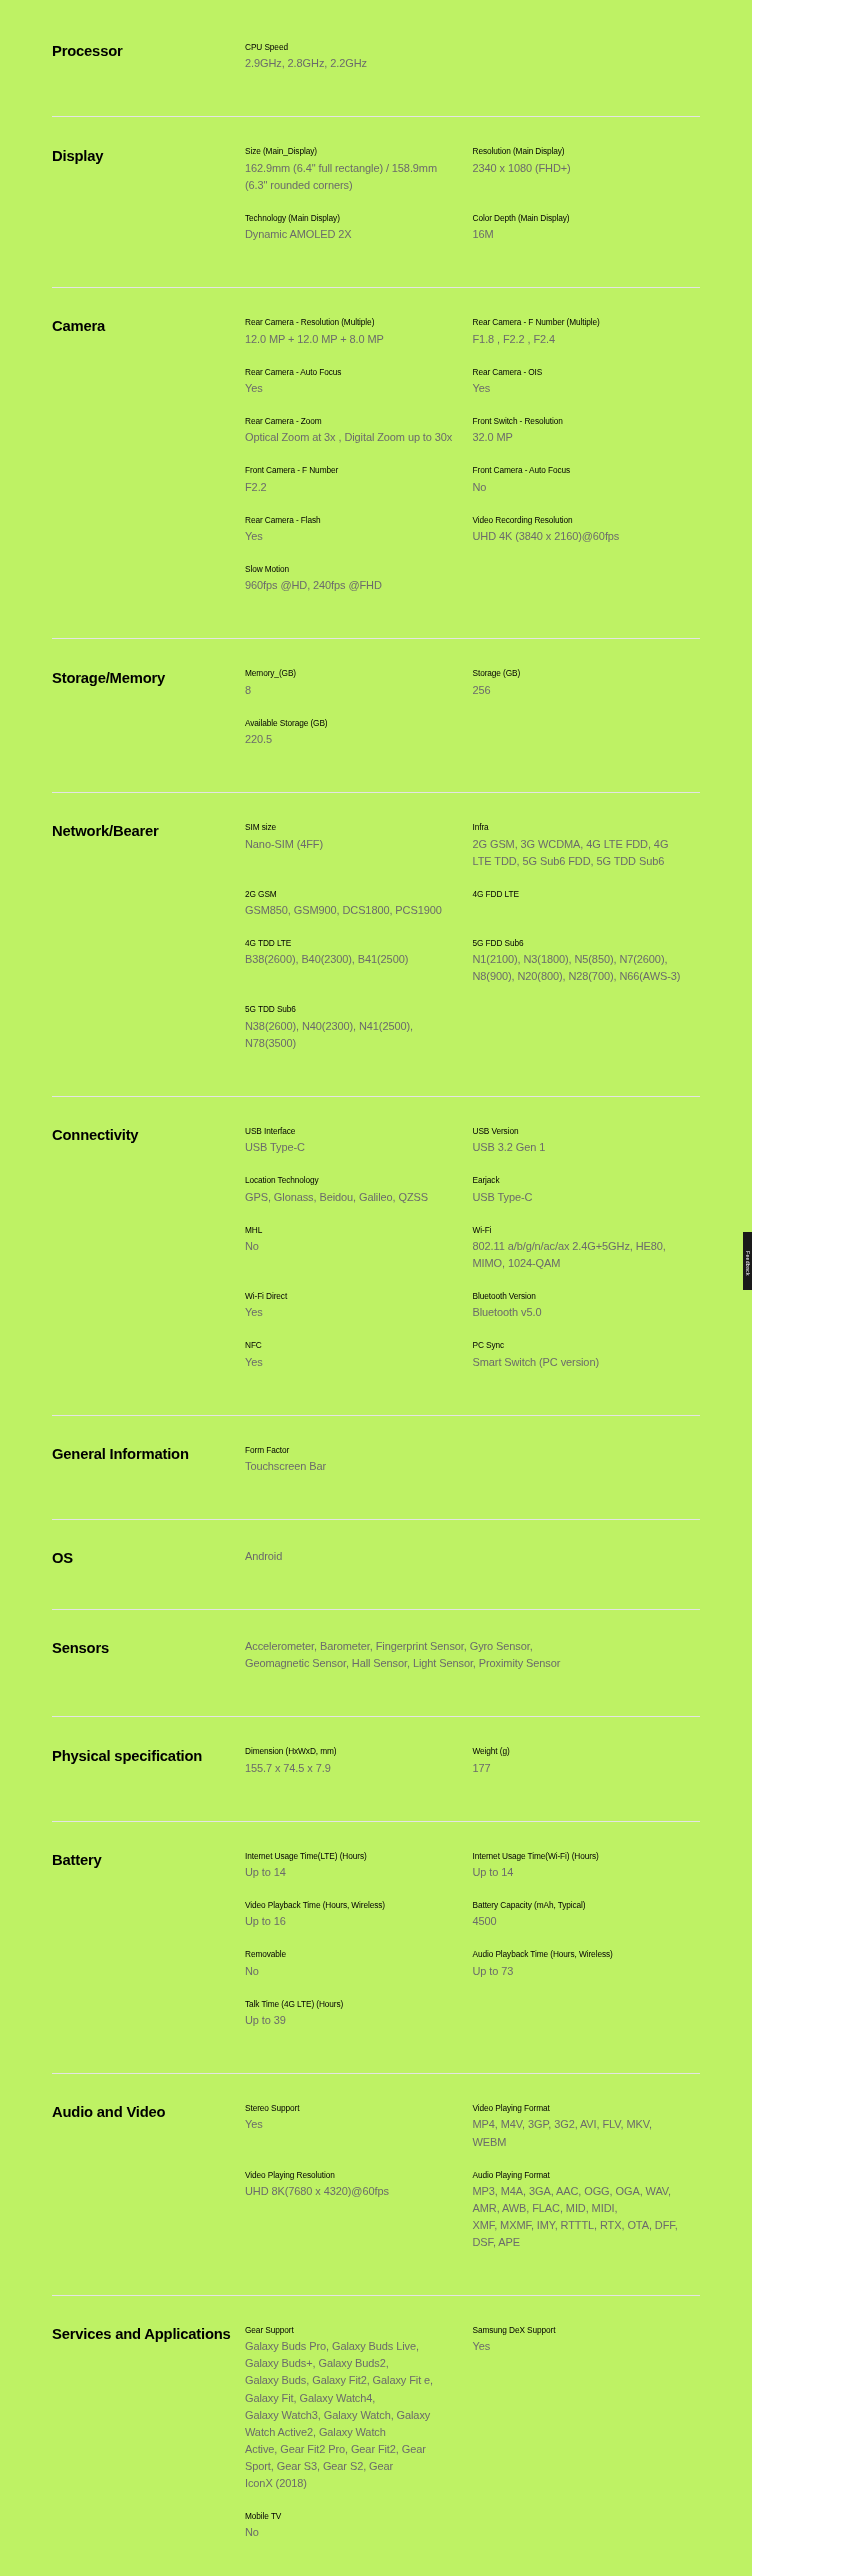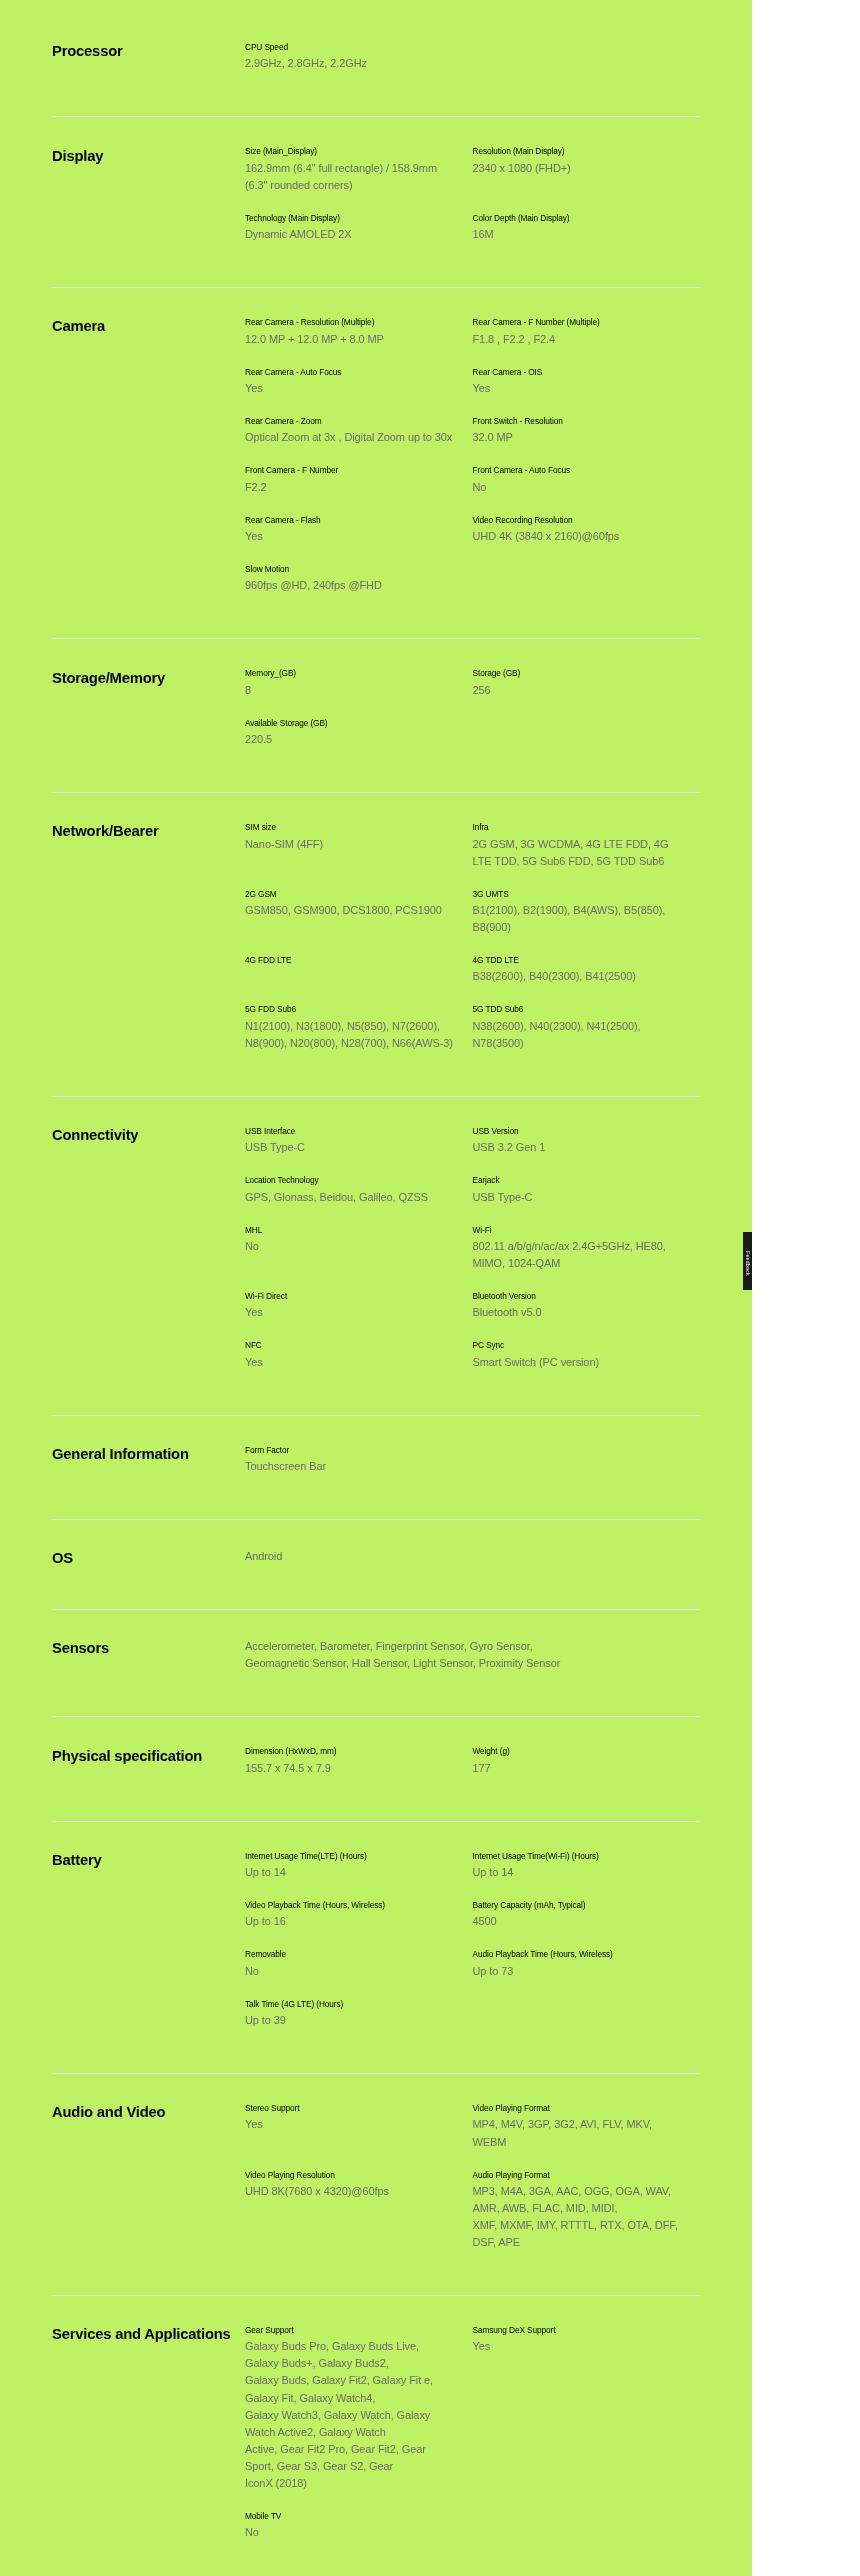--- a/index.html
+++ b/index.html
@@ -189,24 +189,20 @@
           </div>
           <div class="spec-item">
             <div class="spec-label">Infra</div>
             <div class="spec-value">2G GSM, 3G WCDMA, 4G LTE FDD, 4G LTE TDD, 5G Sub6 FDD, 5G TDD Sub6</div>
           </div>
           <div class="spec-item">
             <div class="spec-label">2G GSM</div>
             <div class="spec-value">GSM850, GSM900, DCS1800, PCS1900</div>
           </div>
           <div class="spec-item">
-            <div class="spec-label">3G UMTS</div>
-            <div class="spec-value">B1(2100), B2(1900), B4(AWS), B5(850), B8(900)</div>
-          </div>
-          <div class="spec-item">
             <div class="spec-label">4G FDD LTE</div>
           </div>
           <div class="spec-item">
             <div class="spec-label">4G TDD LTE</div>
             <div class="spec-value">B38(2600), B40(2300), B41(2500)</div>
           </div>
           <div class="spec-item">
             <div class="spec-label">5G FDD Sub6</div>
             <div class="spec-value">N1(2100), N3(1800), N5(850), N7(2600), N8(900), N20(800), N28(700), N66(AWS-3)</div>
           </div>

